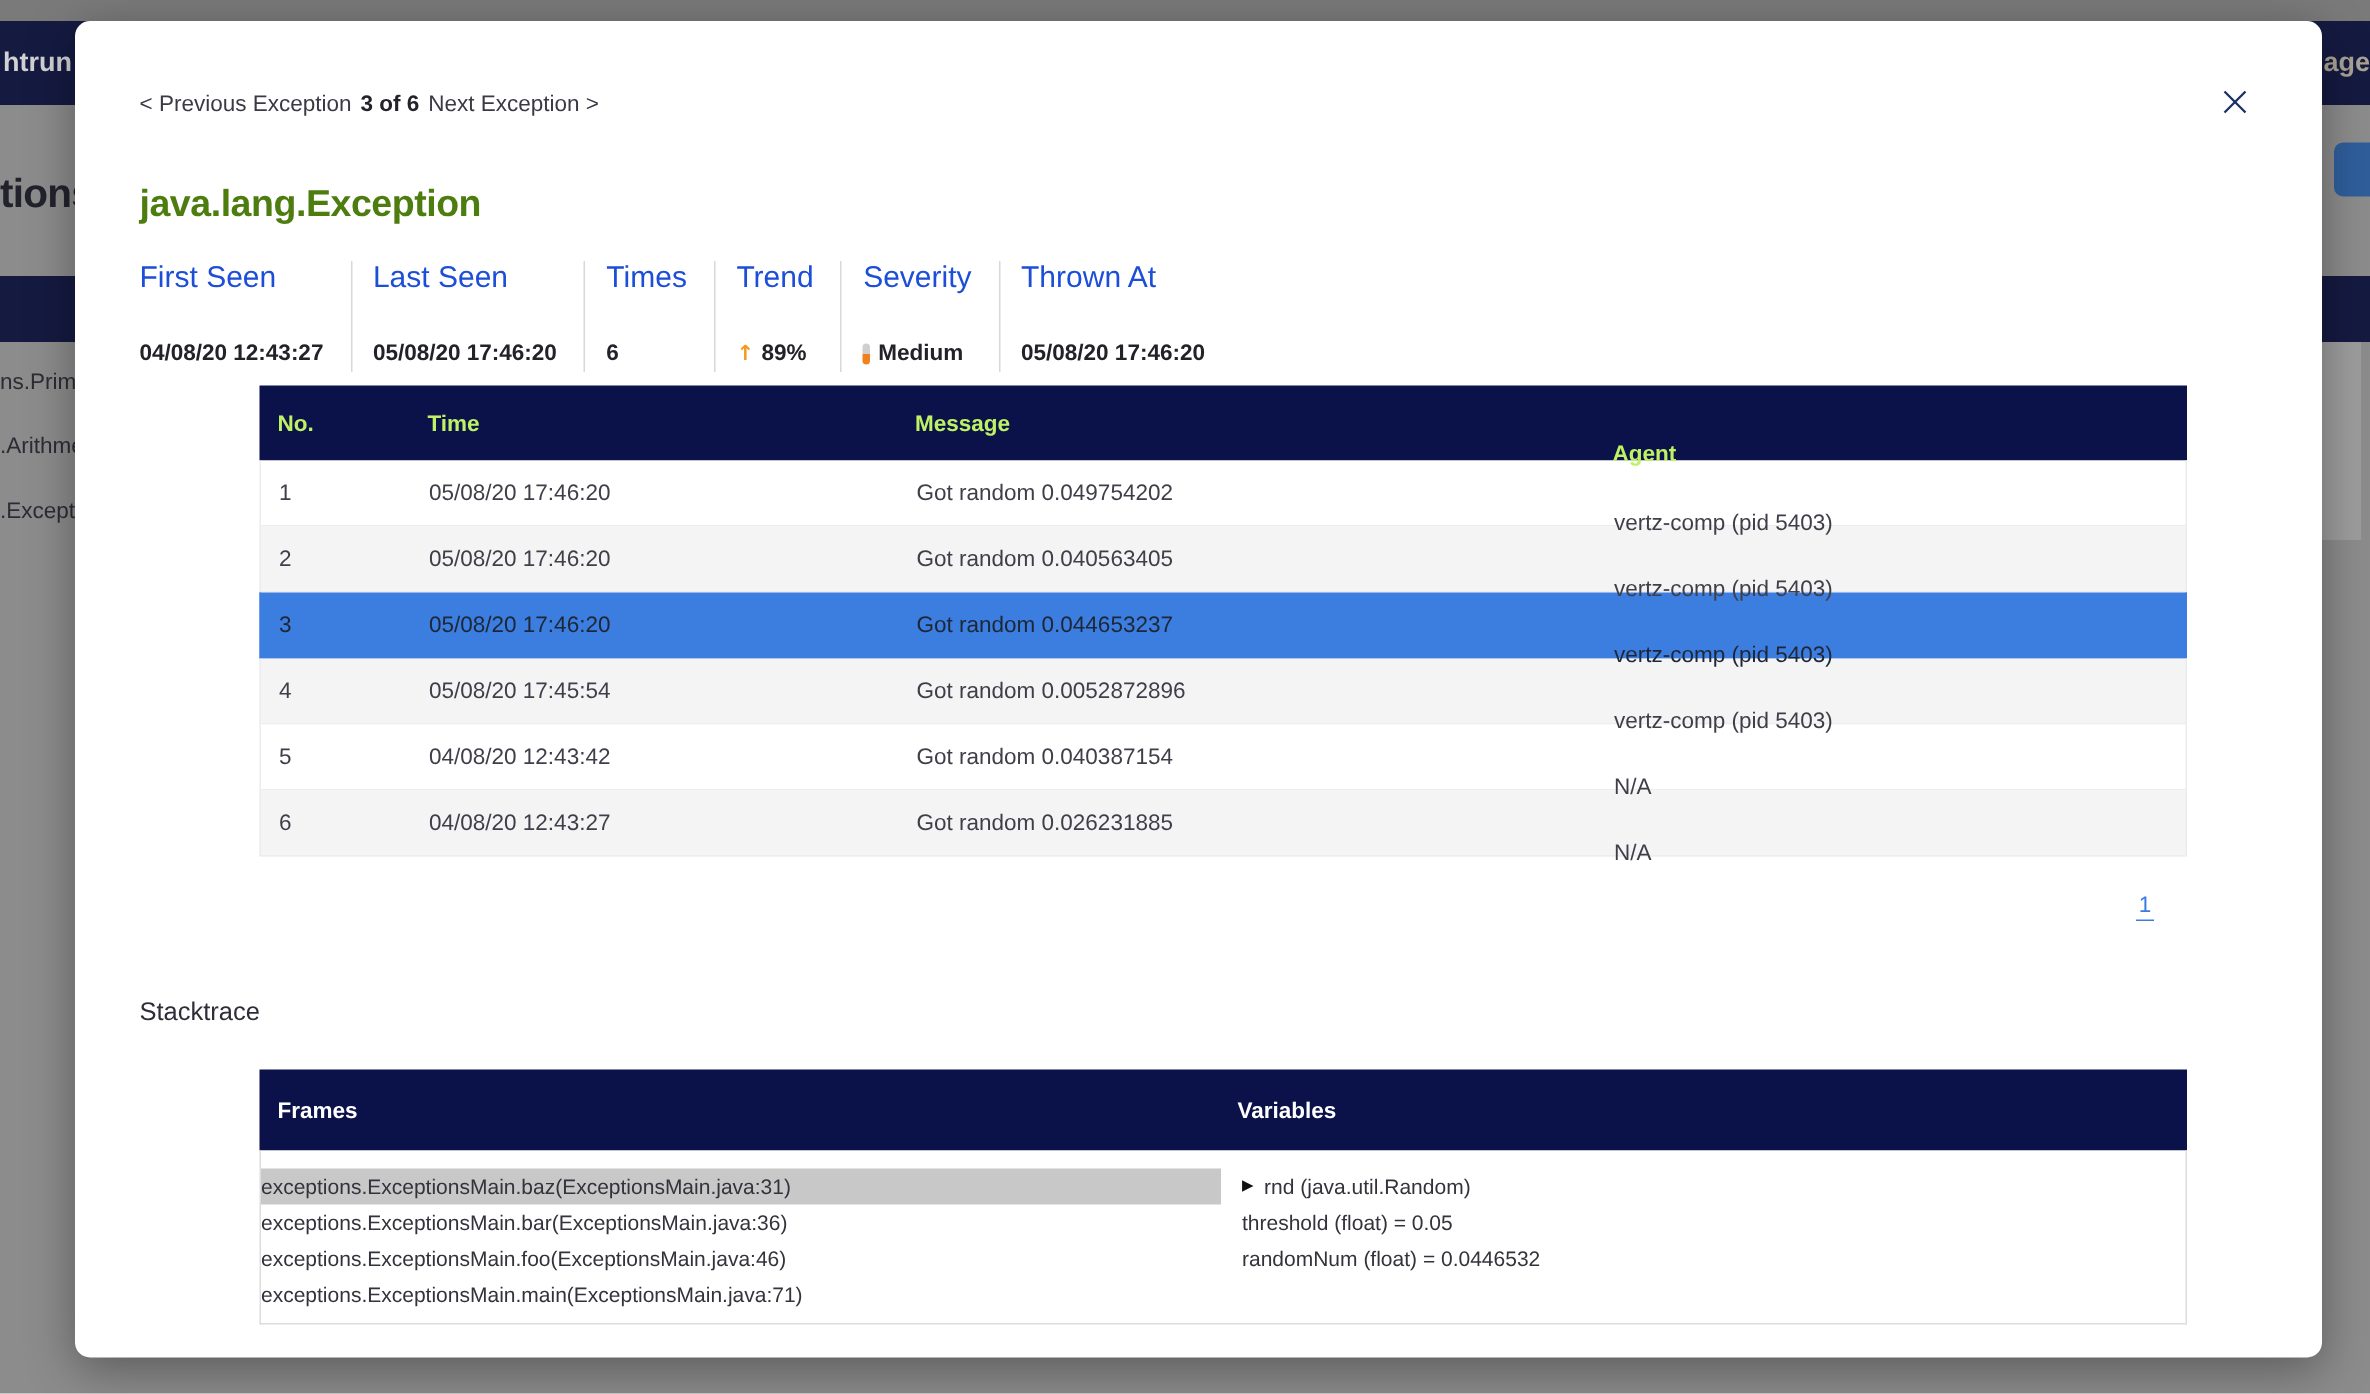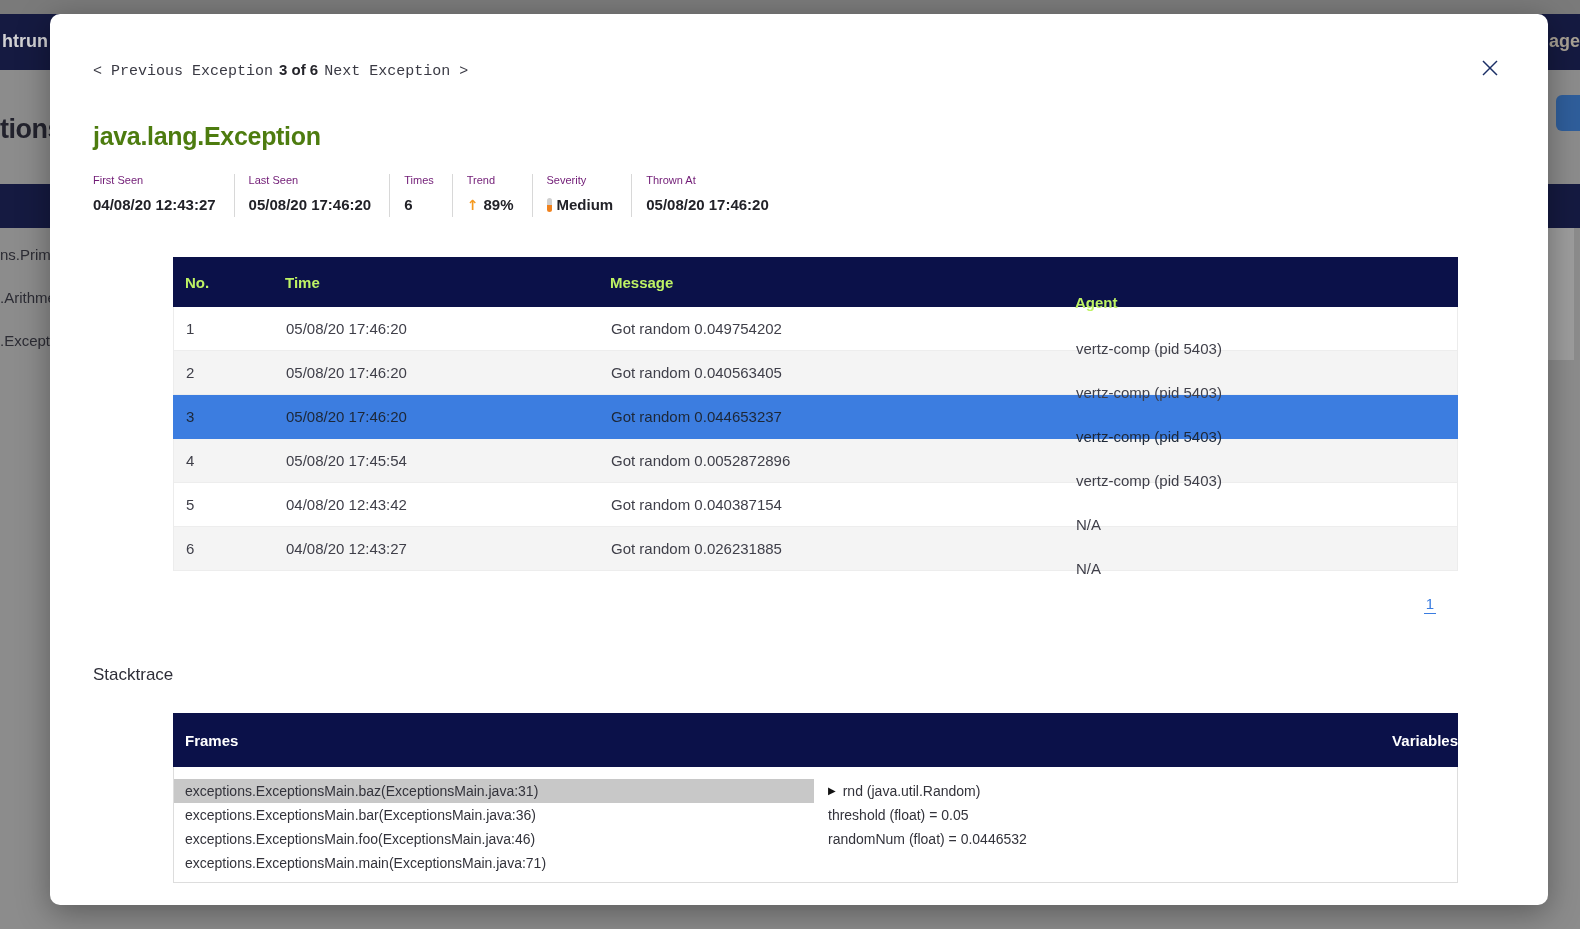--- a/index.html
+++ b/index.html
@@ -22,31 +22,31 @@
 
   
   .modal {
     position:absolute; left:50px; top:14px; width:1498px; height:891px;
     background:#ffffff; border-radius:10px;
     box-shadow:0 8px 32px rgba(0,0,0,0.35);
   }
   .nav { position:absolute; left:43px; top:47px; display:flex; gap:6px; align-items:baseline;
          font-size:15px; color:#3a3a44; }
   .nav .counter { font-weight:bold; color:#232329; }
-  .nav .navlink { cursor:pointer;font-family:Liberation Mono, monospace; }
+  .nav .navlink { cursor:pointer; }
   .close-btn { position:absolute; right:48px; top:44px; width:20px; height:20px; cursor:pointer; }
 
   .title { position:absolute; left:43px; top:108px; font-size:25px; font-weight:bold;
            color:#4d7c0f; letter-spacing:-0.3px; }
 
   .meta { position:absolute; left:43px; top:160px; display:flex; }
   .meta-col { padding:0 18px 4px 14px; border-right:1px solid #d8d8d8; }
   .meta-col:first-child { padding-left:0; }
   .meta-col:last-child { border-right:none; }
-  .meta-label { font-size:11px; color:#701a75; margin-bottom:10px; }
+  .meta-label { font-size:20px; color:#1d4ed8; margin-bottom:30px; }
   .meta-value { font-size:15px; font-weight:bold; color:#222228; display:flex; align-items:center; gap:5px; }
   .trend-arrow { color:#f5991e; font-family:"DejaVu Sans", sans-serif; font-size:14px; font-weight:bold; }
   .sev-pill { width:5px; height:14px; border-radius:3px;
               background:linear-gradient(to bottom, #cfcfcf 0 50%, #f0821e 50% 100%); }
 
   .extable { position:absolute; left:123px; top:243px; width:1285px; }
   .ethead { display:flex; align-items:center; height:50px; background:#0b1149;
             color:#bef264; font-size:15px; font-weight:600; }
   .trow { display:flex; align-items:center; height:44px; background:#ffffff;
           border-bottom:1px solid #ededed; font-size:15px; color:#3f3f49; cursor:pointer;
@@ -62,26 +62,26 @@
   .pagination { position:absolute; left:1368px; top:581px; width:24px; text-align:center;
                 font-size:15px; color:#3a7ce0; cursor:pointer; }
   .pagination span { border-bottom:1px solid #3a7ce0; padding:0 2px 1px 2px; }
 
   .stack-title { position:absolute; left:43px; top:651px; font-size:17px; color:#2e2e38; }
 
   .stacktable { position:absolute; left:123px; top:699px; width:1285px; }
   .sthead { display:flex; align-items:center; height:54px; background:#0b1149;
             color:#ffffff; font-size:15px; font-weight:600; }
   .sthead .sth-frames { padding-left:12px; width:652px; flex:none; }
-  .sthead .sth-vars { flex:1;text-align:right; }
+  .sthead .sth-vars { flex:1; }
   .stbody { display:flex; background:#ffffff; border:1px solid #dddddd; border-top:none;
             height:116px; padding-top:12px; }
   .frames-col { width:640px; flex:none; }
   .frame-row { height:24px; line-height:24px; font-size:14px; color:#33333b;
-               padding-left:11px; white-space:nowrap; cursor:pointer; }
+               white-space:nowrap; cursor:pointer; }
   .frame-row.selected { background:#c8c8c8; }
   .vars-col { margin-left:14px; flex:1; }
   .var-row { height:24px; line-height:24px; font-size:14px; color:#33333b;
              display:flex; align-items:center; gap:7px; white-space:nowrap; }
   .var-expander { font-family:"DejaVu Sans", sans-serif; font-size:10px; color:#111;
                   cursor:pointer; line-height:1; }
 </style>
 </head>
 <body>
 

